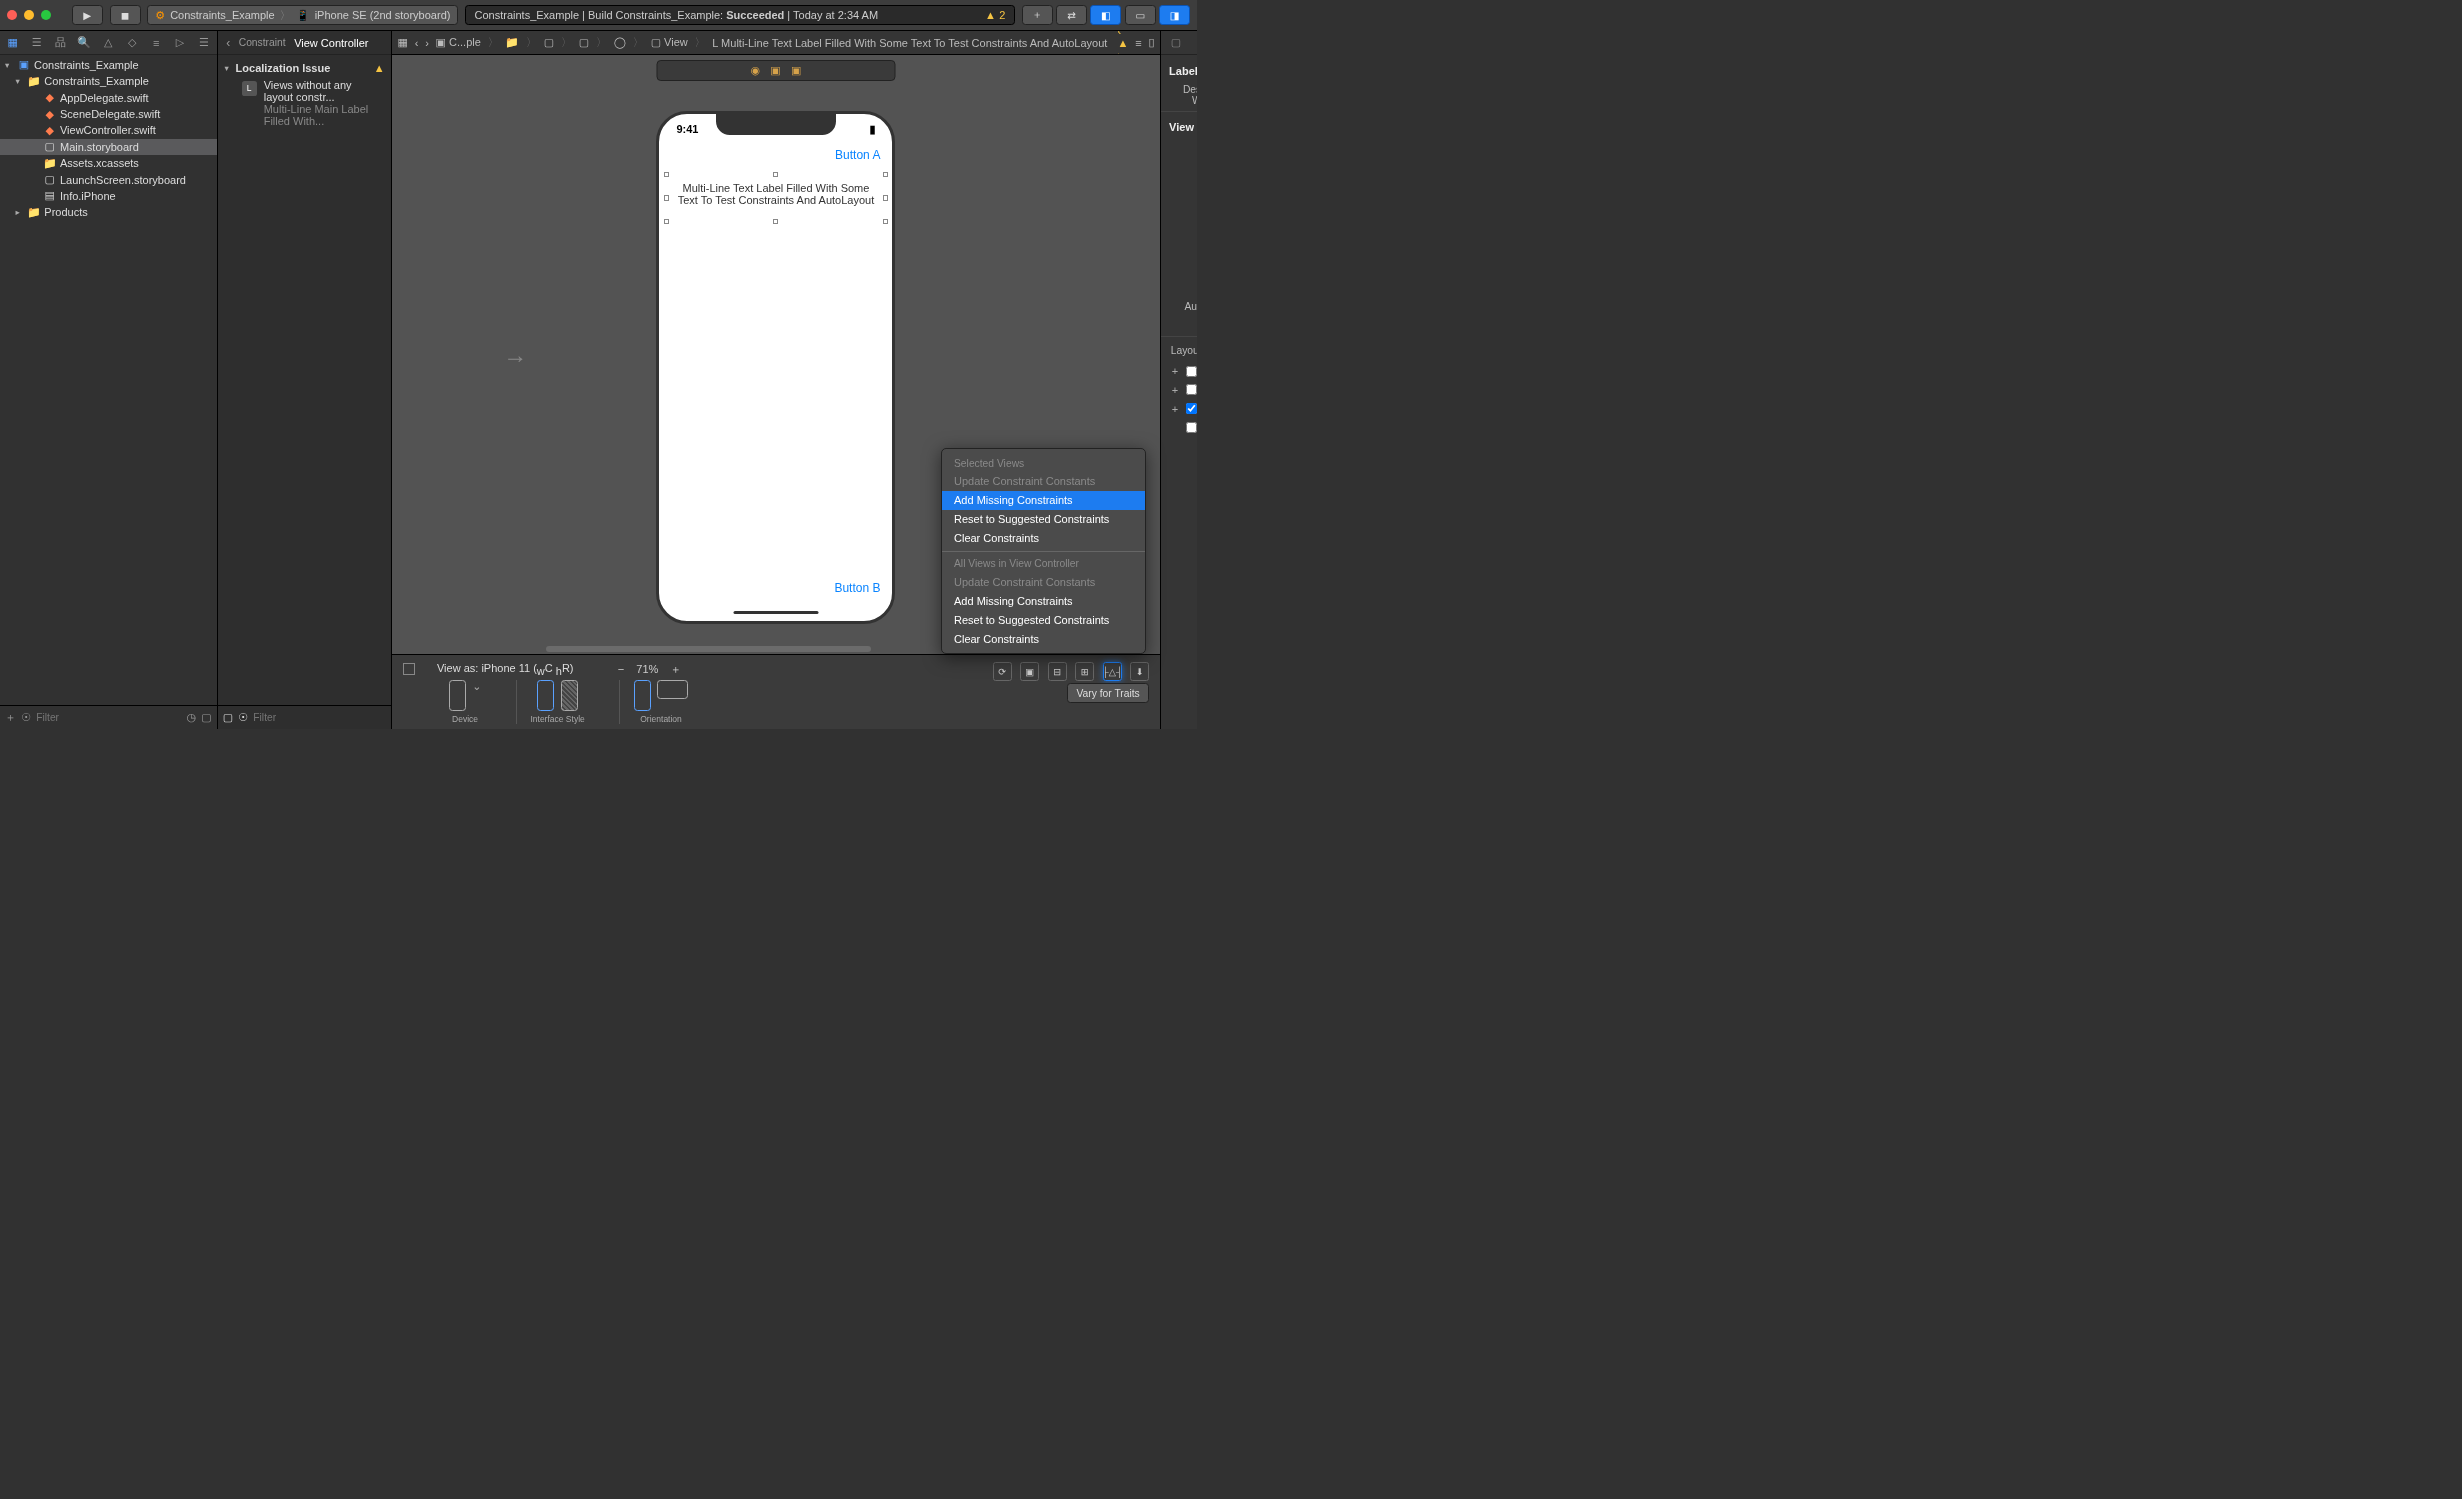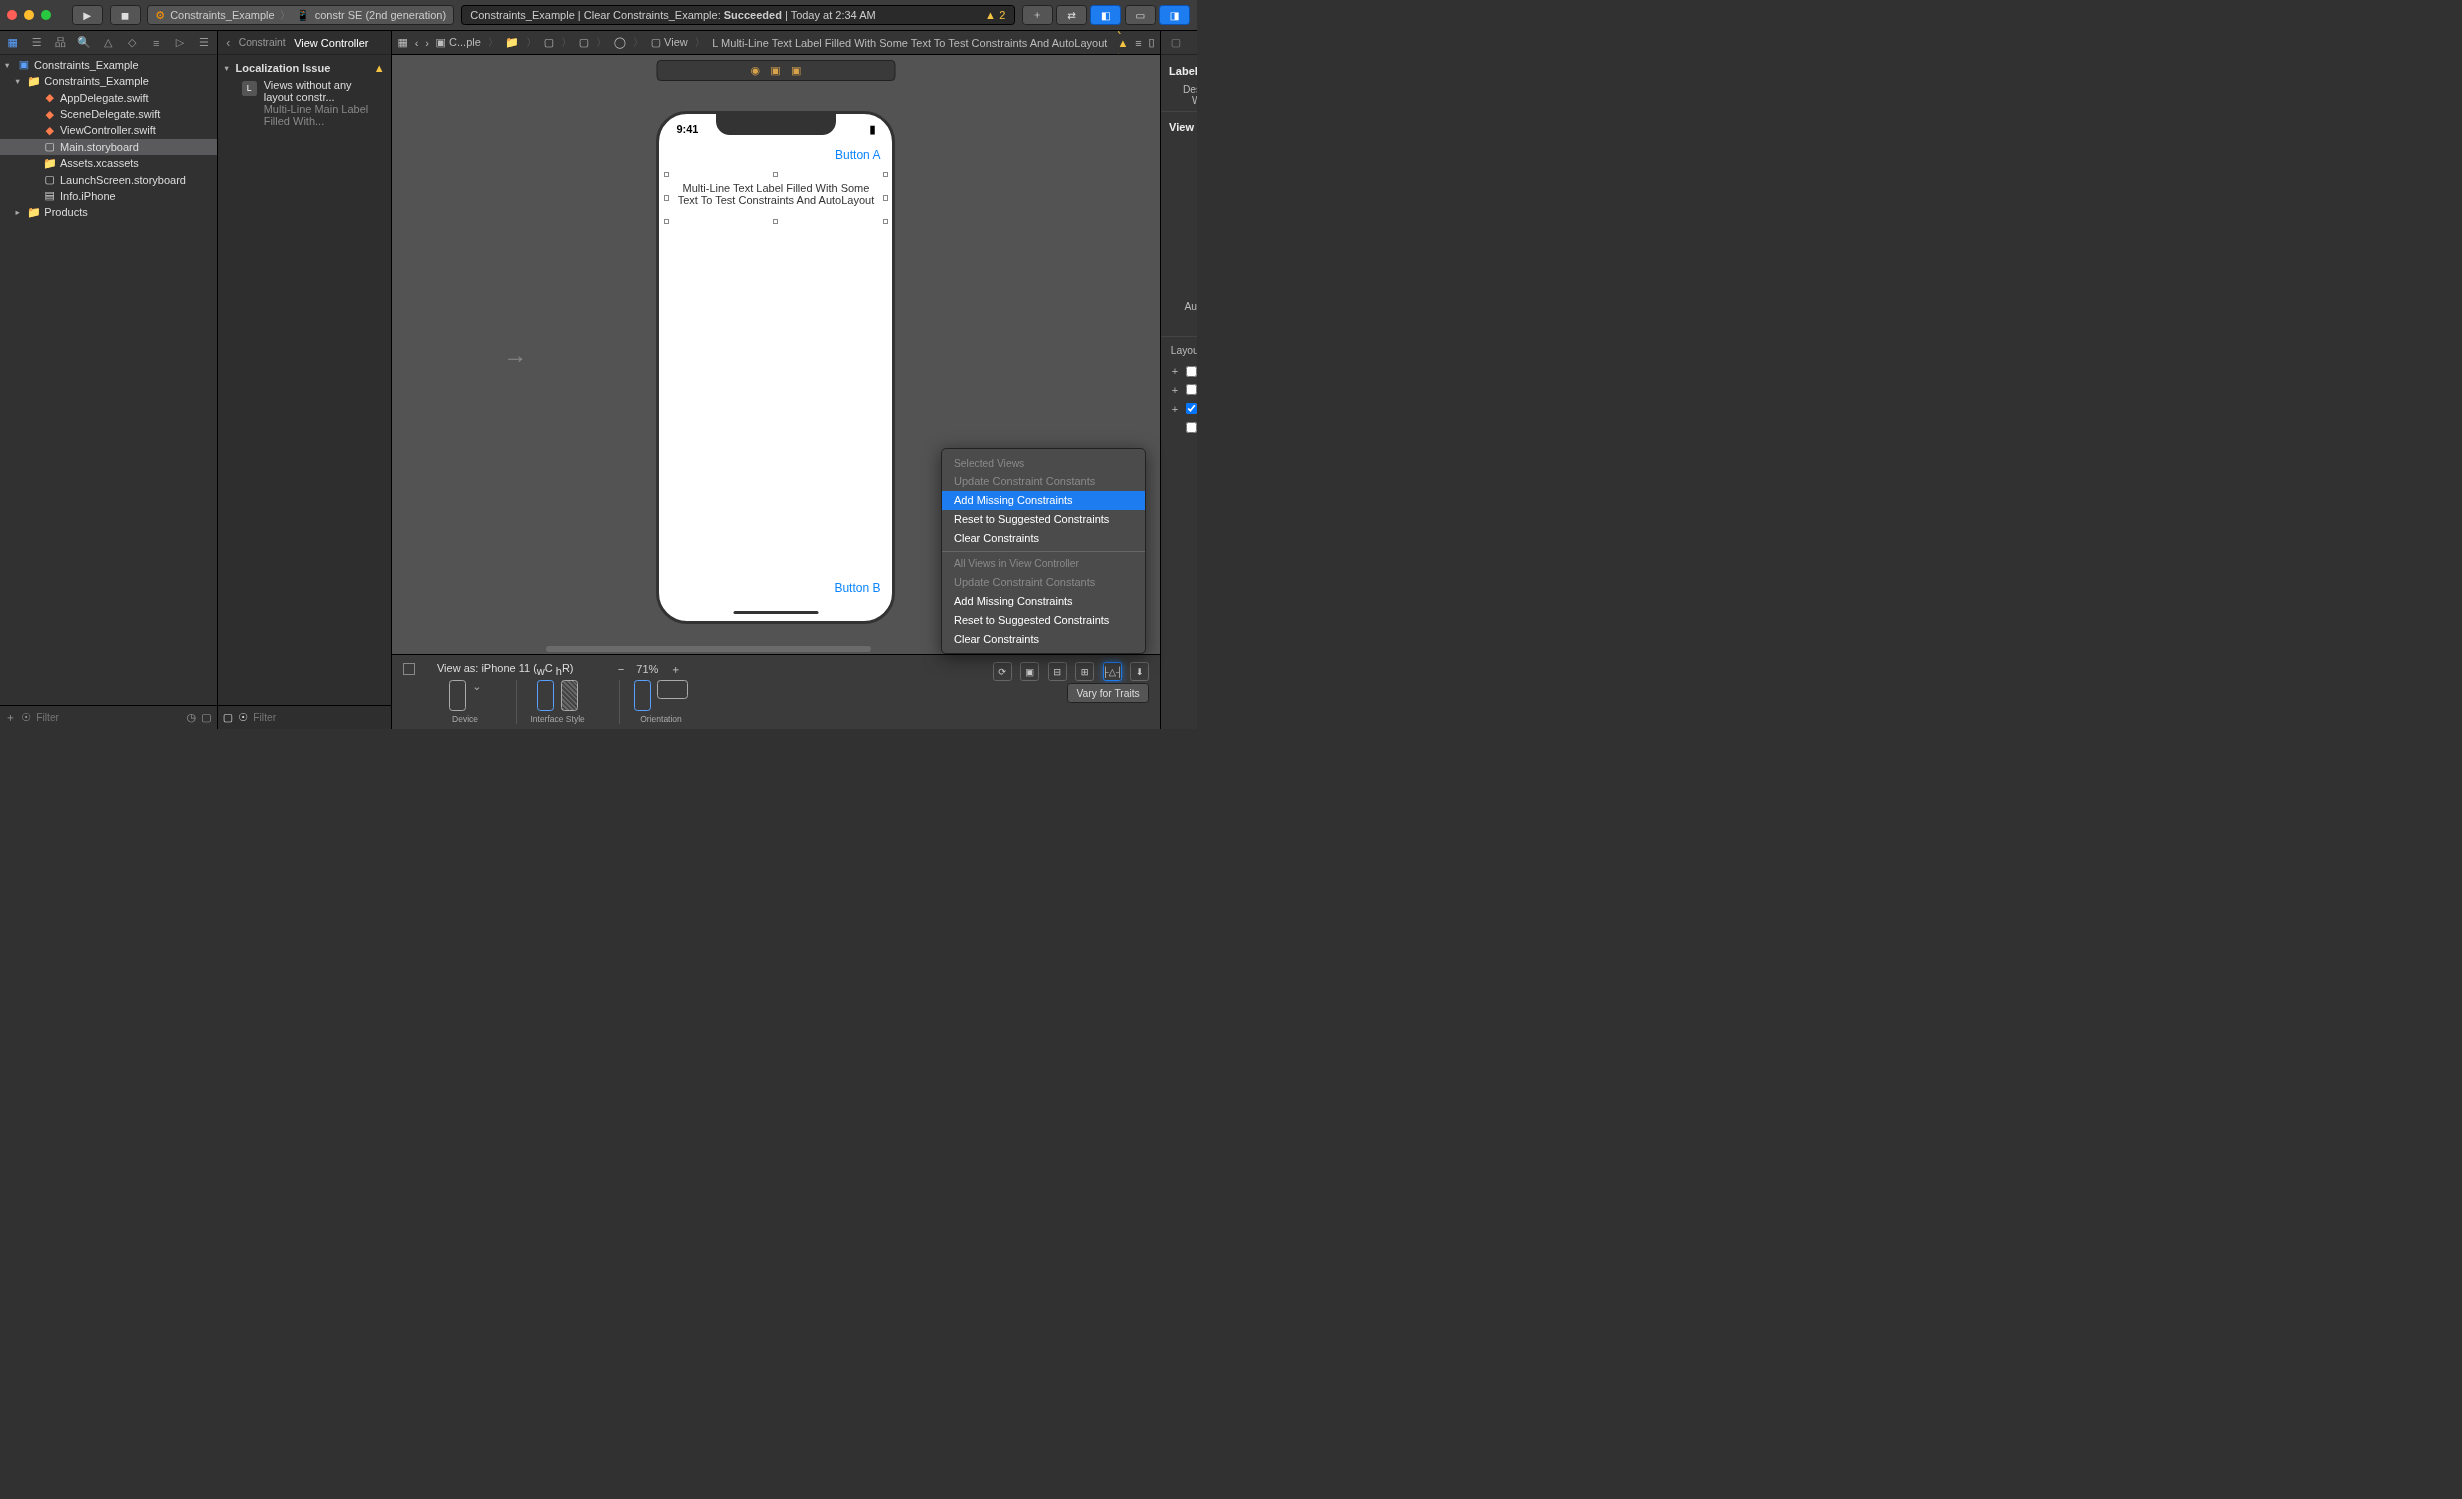--- a/index.html
+++ b/index.html
@@ -146,25 +146,25 @@
     <span class="tl-yel"></span>
     <span class="tl-grn"></span>
   </div>
   <div class="tb-btn">▶</div>
   <div class="tb-btn">◼</div>
   <div class="scheme">
     <span class="scheme-icon">⚙</span>
     <span>Constraints_Example</span>
     <span class="div">〉</span>
     <span>📱</span>
-    <span>constr SE (2nd generation)</span>
+    <span>iPhone SE (2nd storyboard)</span>
   </div>
   <div class="status">
     <span>
-      <span>Constraints_Example | Clear Constraints_Example: </span><b>Succeeded</b><span> | Today at 2:34 AM</span>
+      <span>Constraints_Example | Build Constraints_Example: </span><b>Succeeded</b><span> | Today at 2:34 AM</span>
     </span>
     <span class="warn">▲ <span>2</span></span>
   </div>
   <div class="right-tb">
     <div class="tb-btn">＋</div>
     <div class="tb-btn">⇄</div>
     <div class="tb-btn active">◧</div>
     <div class="tb-btn">▭</div>
     <div class="tb-btn active">◨</div>
   </div>

